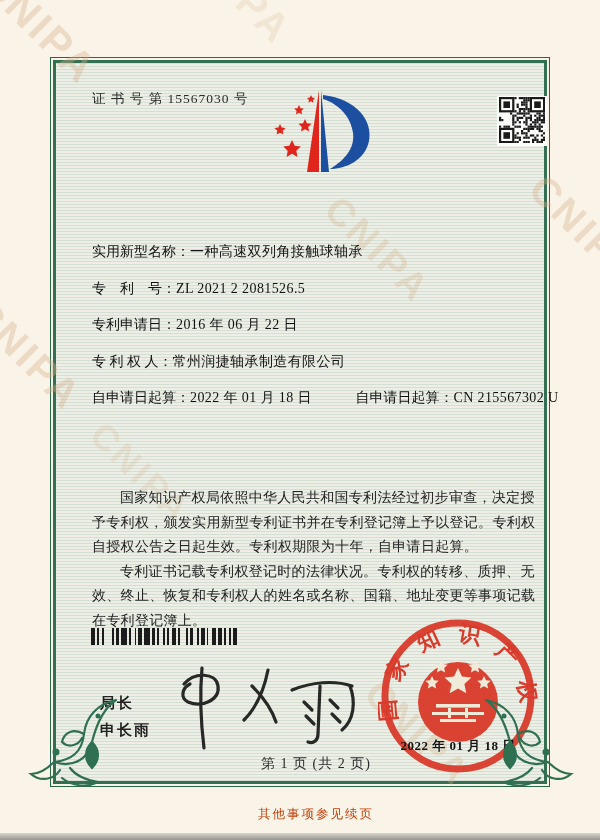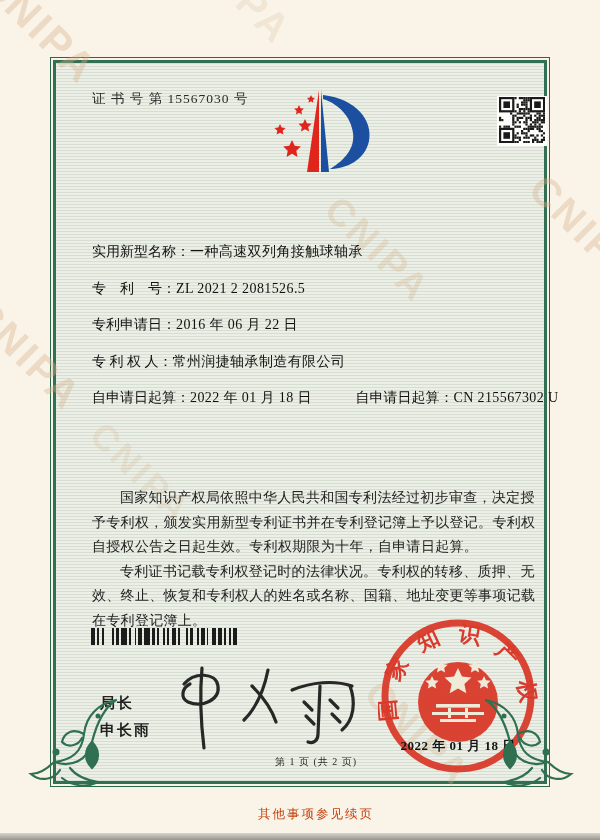--- a/index.html
+++ b/index.html
@@ -55,21 +55,21 @@
   .barcode i{display:inline-block;height:17px;background:#1b1b1b;}
   .barcode s{display:inline-block;height:17px;}
   .signer{position:absolute;left:84px;top:690px;font-size:15px;line-height:27px;
     letter-spacing:2px;color:#222;font-weight:600;}
   .signature{position:absolute;left:148px;top:656px;z-index:3;}
   .seal{position:absolute;left:362px;top:616px;width:160px;height:160px;
     mix-blend-mode:multiply;z-index:3;}
   .seal-date{position:absolute;left:364px;top:737px;width:156px;text-align:center;
     font-size:13px;color:#141414;letter-spacing:0.5px;z-index:4;font-weight:600;}
   .page-num{position:absolute;left:50px;top:755px;width:500px;text-align:center;
-    font-size:10px;color:#2a2a2a;letter-spacing:1px;}
+    font-size:14px;color:#2a2a2a;letter-spacing:1px;}
   .cont-note{position:absolute;left:0;top:806px;width:600px;text-align:center;
     font-size:12.5px;color:#c2410c;letter-spacing:2px;}
 </style>
 </head>
 <body>
 
 <span class="wm wm1">CNIPA</span>
 <span class="wm wm2">CNIPA</span>
 <span class="wm wm3">CNIPA</span>
 <span class="wm wm4">CNIPA</span>

